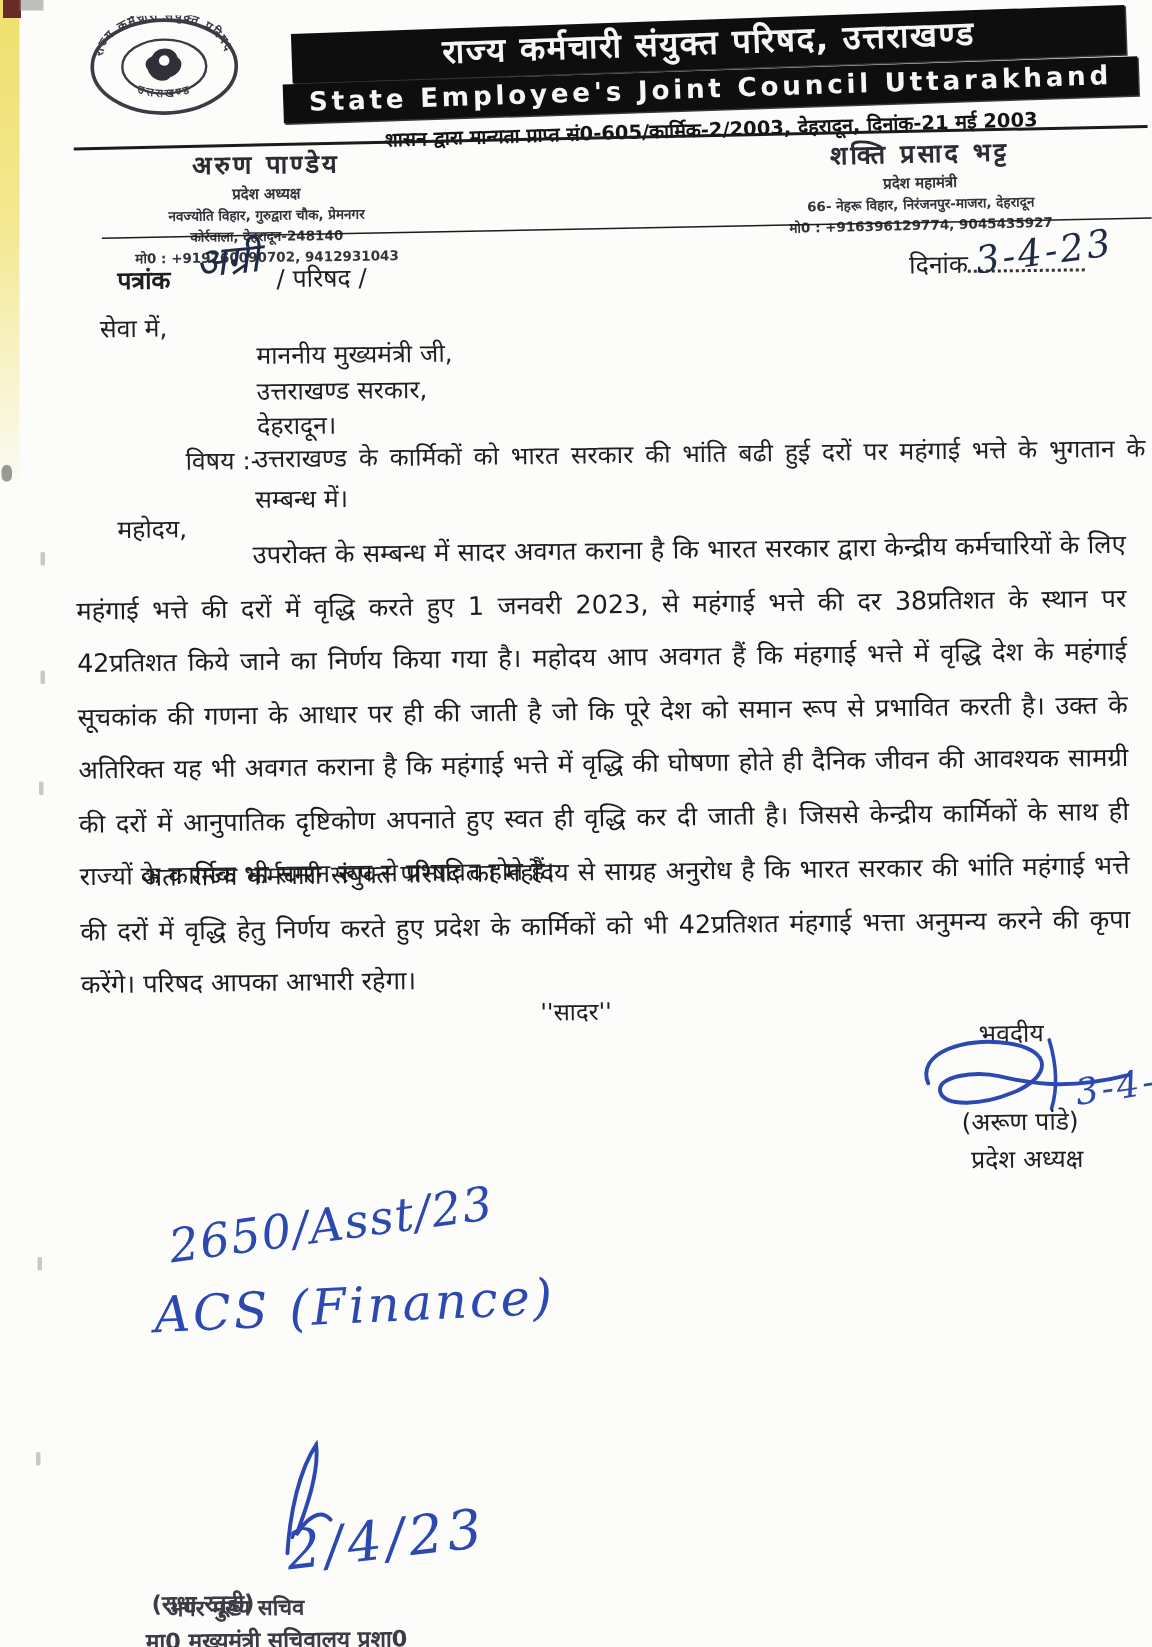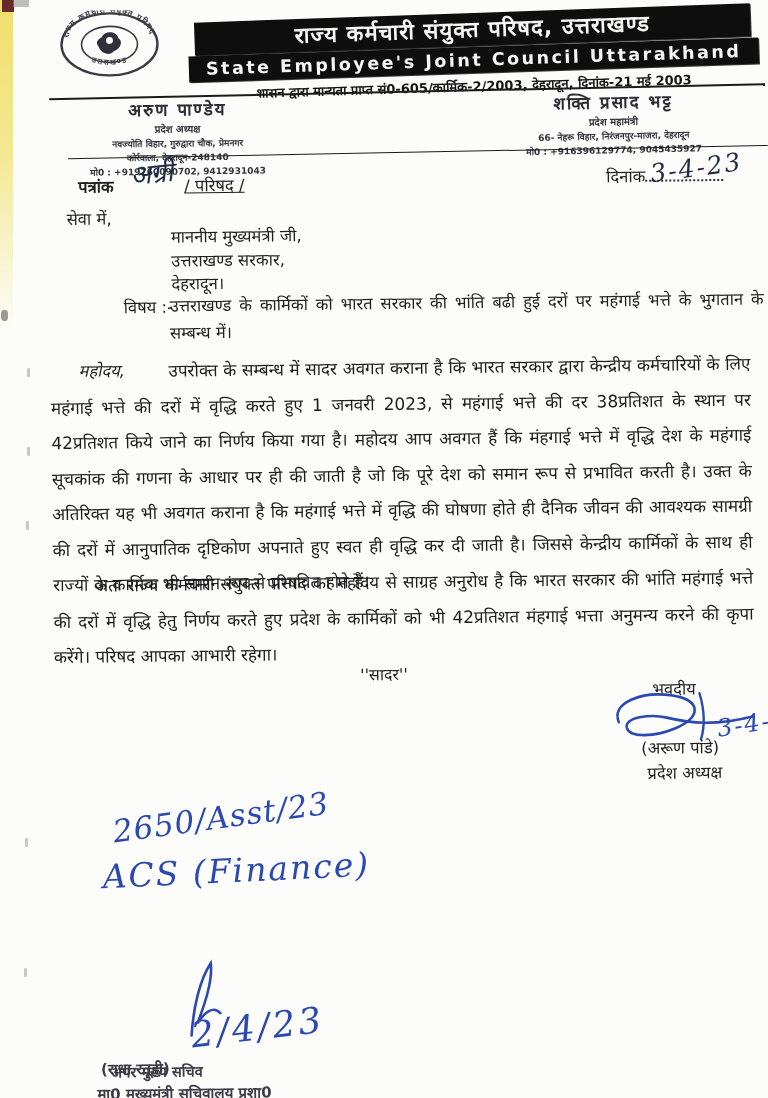--- a/index.html
+++ b/index.html
@@ -81,37 +81,37 @@
       <div class="nm">शक्ति प्रसाद भट्ट</div>
       <div class="tt">प्रदेश महामंत्री</div>
       <div class="ln">66- नेहरू विहार, निरंजनपुर-माजरा, देहरादून</div>
       <div class="ln">मो0 : +916396129774, 9045435927</div>
     </div>
 
     <div class="abs rule" style="left:70px;top:153px;width:700px;border-top-width:1.5px;transform:rotate(-0.4deg);"></div>
 
     <div class="abs lbl" style="left:80px;top:172px;font-weight:bold;">पत्रांक</div>
     <div class="abs hw darkink" style="left:132px;top:152px;font-size:27px;transform:rotate(-5deg);">अग्री</div>
-    <div class="abs lbl" style="left:186px;top:172px;text-decoration:underline;">/ परिषद /</div>
+    <div class="abs lbl" style="left:186px;top:172px;">/ परिषद /</div>
     <div class="abs lbl" style="left:608px;top:168px;">
       <span>दिनांक</span><span class="dotline"></span>
     </div>
     <div class="abs hw darkink" style="left:652px;top:158px;font-size:25px;transform:rotate(-7deg);letter-spacing:2px;">3-4-23</div>
 
     <div class="abs lbl" style="left:68px;top:204px;">सेवा में,</div>
     <div class="abs lbl" style="left:172px;top:224px;line-height:23.5px;">
       <div>माननीय मुख्यमंत्री जी,</div>
       <div>उत्तराखण्ड सरकार,</div>
       <div>देहरादून।</div>
     </div>
 
     <div class="abs lbl" style="left:82px;top:293px;margin-left:42px;">विषय :-</div>
     <div class="abs" style="left:170px;top:291px;width:594px;font-size:16.5px;line-height:27px;text-align:justify;">उत्तराखण्ड के कार्मिकों को भारत सरकार की भांति बढी हुई दरों पर महंगाई भत्ते के भुगतान के सम्बन्ध में।</div>
 
-    <div class="abs lbl" style="left:78px;top:356px;font-style:italic;">महोदय,</div>
+    <div class="abs lbl" style="left:78px;top:338px;">महोदय,</div>
     <div class="abs bodytxt" style="left:50px;top:352px;width:700px;text-indent:118px;">उपरोक्त के सम्बन्ध में सादर अवगत कराना है कि भारत सरकार द्वारा केन्द्रीय कर्मचारियों के लिए महंगाई भत्ते की दरों में वृद्धि करते हुए 1 जनवरी 2023, से महंगाई भत्ते की दर 38प्रतिशत के स्थान पर 42प्रतिशत किये जाने का निर्णय किया गया है। महोदय आप अवगत हैं कि मंहगाई भत्ते में वृद्धि देश के महंगाई सूचकांक की गणना के आधार पर ही की जाती है जो कि पूरे देश को समान रूप से प्रभावित करती है। उक्त के अतिरिक्त यह भी अवगत कराना है कि महंगाई भत्ते में वृद्धि की घोषणा होते ही दैनिक जीवन की आवश्यक सामग्री की दरों में आनुपातिक दृष्टिकोण अपनाते हुए स्वत ही वृद्धि कर दी जाती है। जिससे केन्द्रीय कार्मिकों के साथ ही राज्यों के कार्मिक भी समान रूप से प्रभावित होते हैं।</div>
     <div class="abs bodytxt" style="left:50px;top:566px;width:700px;text-indent:42px;">अतः राज्य कर्मचारी संयुक्त परिषद का महोदय से साग्रह अनुरोध है कि भारत सरकार की भांति महंगाई भत्ते की दरों में वृद्धि हेतु निर्णय करते हुए प्रदेश के कार्मिकों को भी 42प्रतिशत मंहगाई भत्ता अनुमन्य करने की कृपा करेंगे। परिषद आपका आभारी रहेगा।</div>
     <div class="abs" style="left:356px;top:664px;font-size:16px;">''सादर''</div>
 
     <div class="abs lbl" style="left:648px;top:681px;">भवदीय</div>
     <svg class="abs" style="left:598px;top:692px;" width="154" height="62" viewBox="0 0 154 62">
       <path d="M16,34 C8,14 40,3 70,8 C100,13 98,31 72,41 C52,49 27,50 24,40 C21,29 48,26 64,30 C88,36 112,39 150,30" fill="none" stroke="#2b49b0" stroke-width="2.6" stroke-linecap="round"></path>
       <path d="M97,6 C101,20 103,36 98,52" fill="none" stroke="#2b49b0" stroke-width="2.4" stroke-linecap="round"></path>
     </svg>
     <div class="abs hw ink" style="left:712px;top:716px;font-size:24px;transform:rotate(-8deg);letter-spacing:2px;">3-4-</div>

